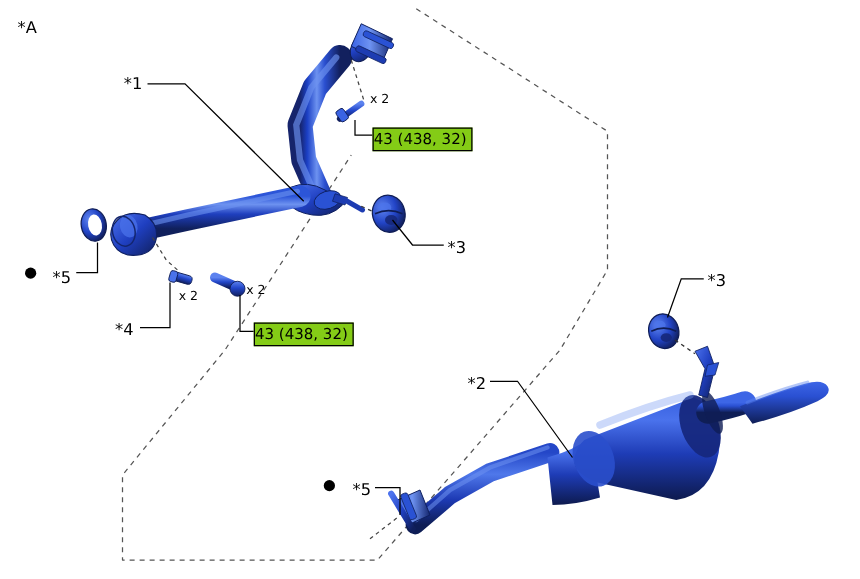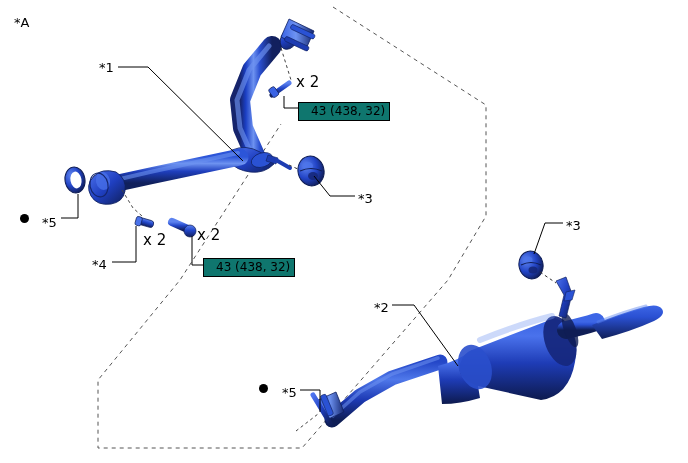--- a/index.html
+++ b/index.html
@@ -26,30 +26,30 @@
   }
   .lbl {
     position: absolute;
     font-family: "DejaVu Sans", sans-serif;
     font-size: 13px;
     color: #000000;
     white-space: nowrap;
     line-height: 1;
   }
   .lbl.small {
-    font-size: 15px;
+    font-size: 10px;
   }
   .torque-box {
     position: absolute;
     border: 1px solid #000000;
-    background: #0f766e;
+    background: #84cc16;
     font-family: "DejaVu Sans", sans-serif;
     font-size: 12px;
     color: #000000;
-    padding: 2px 4px 3px 12px;
+    padding: 2px 4px 3px 0;
     white-space: nowrap;
     line-height: 1;
   }
   .dot {
     position: absolute;
     width: 9px;
     height: 9px;
     border-radius: 50%;
     background: #000000;
   }

